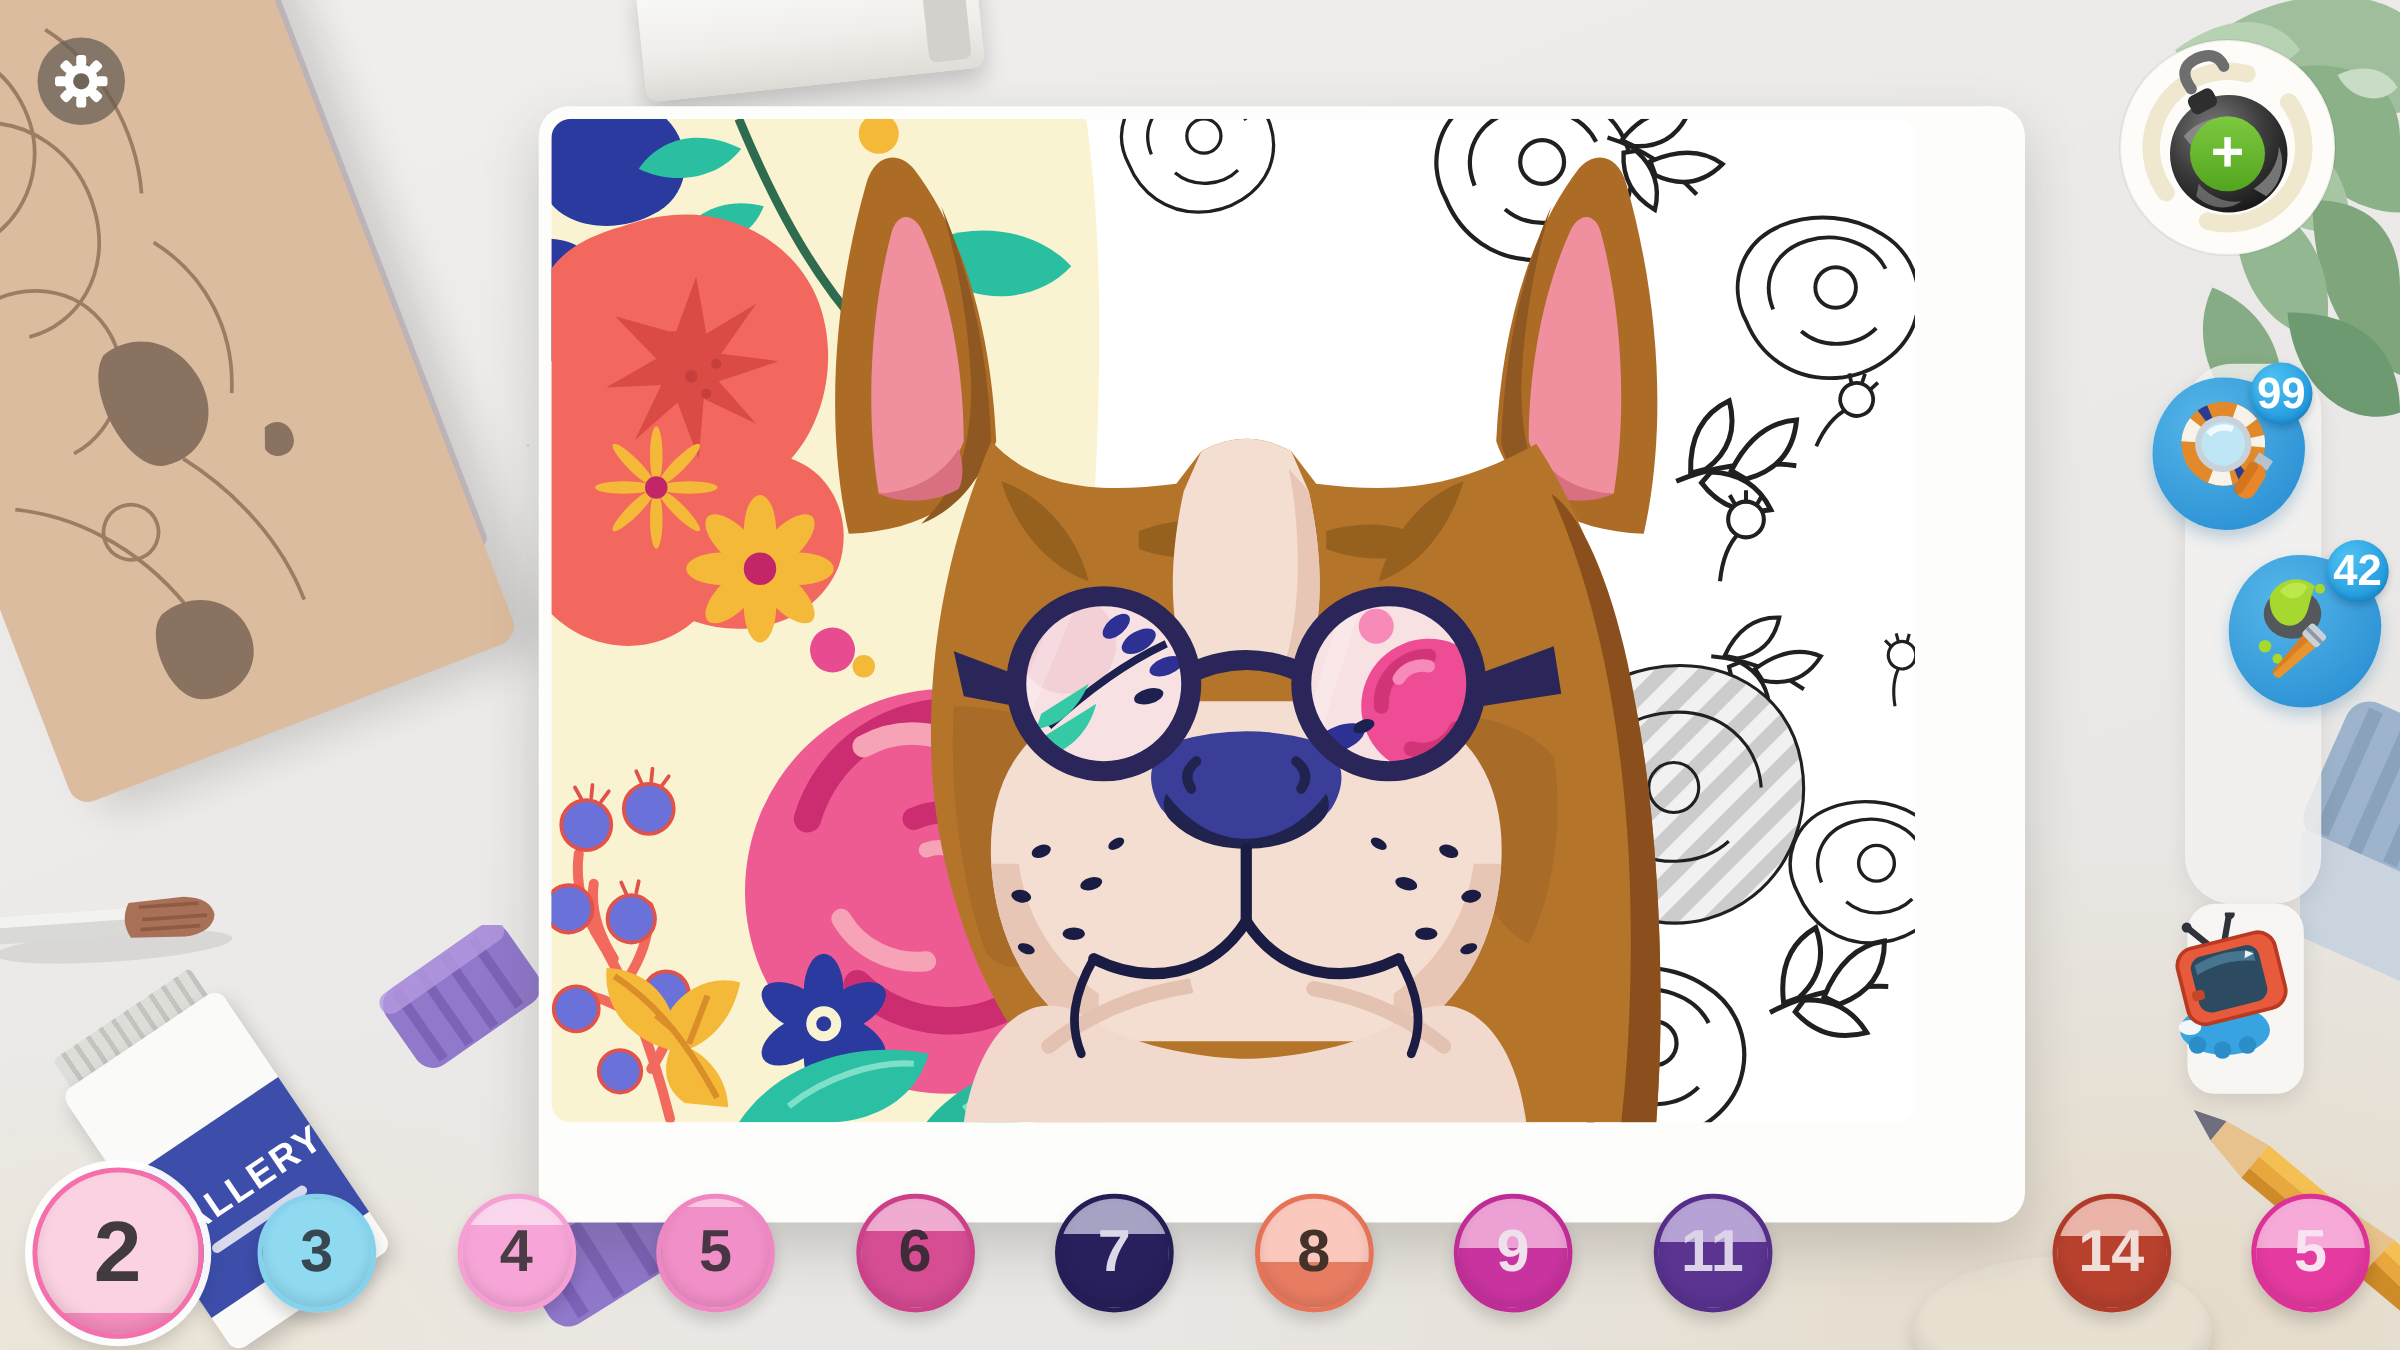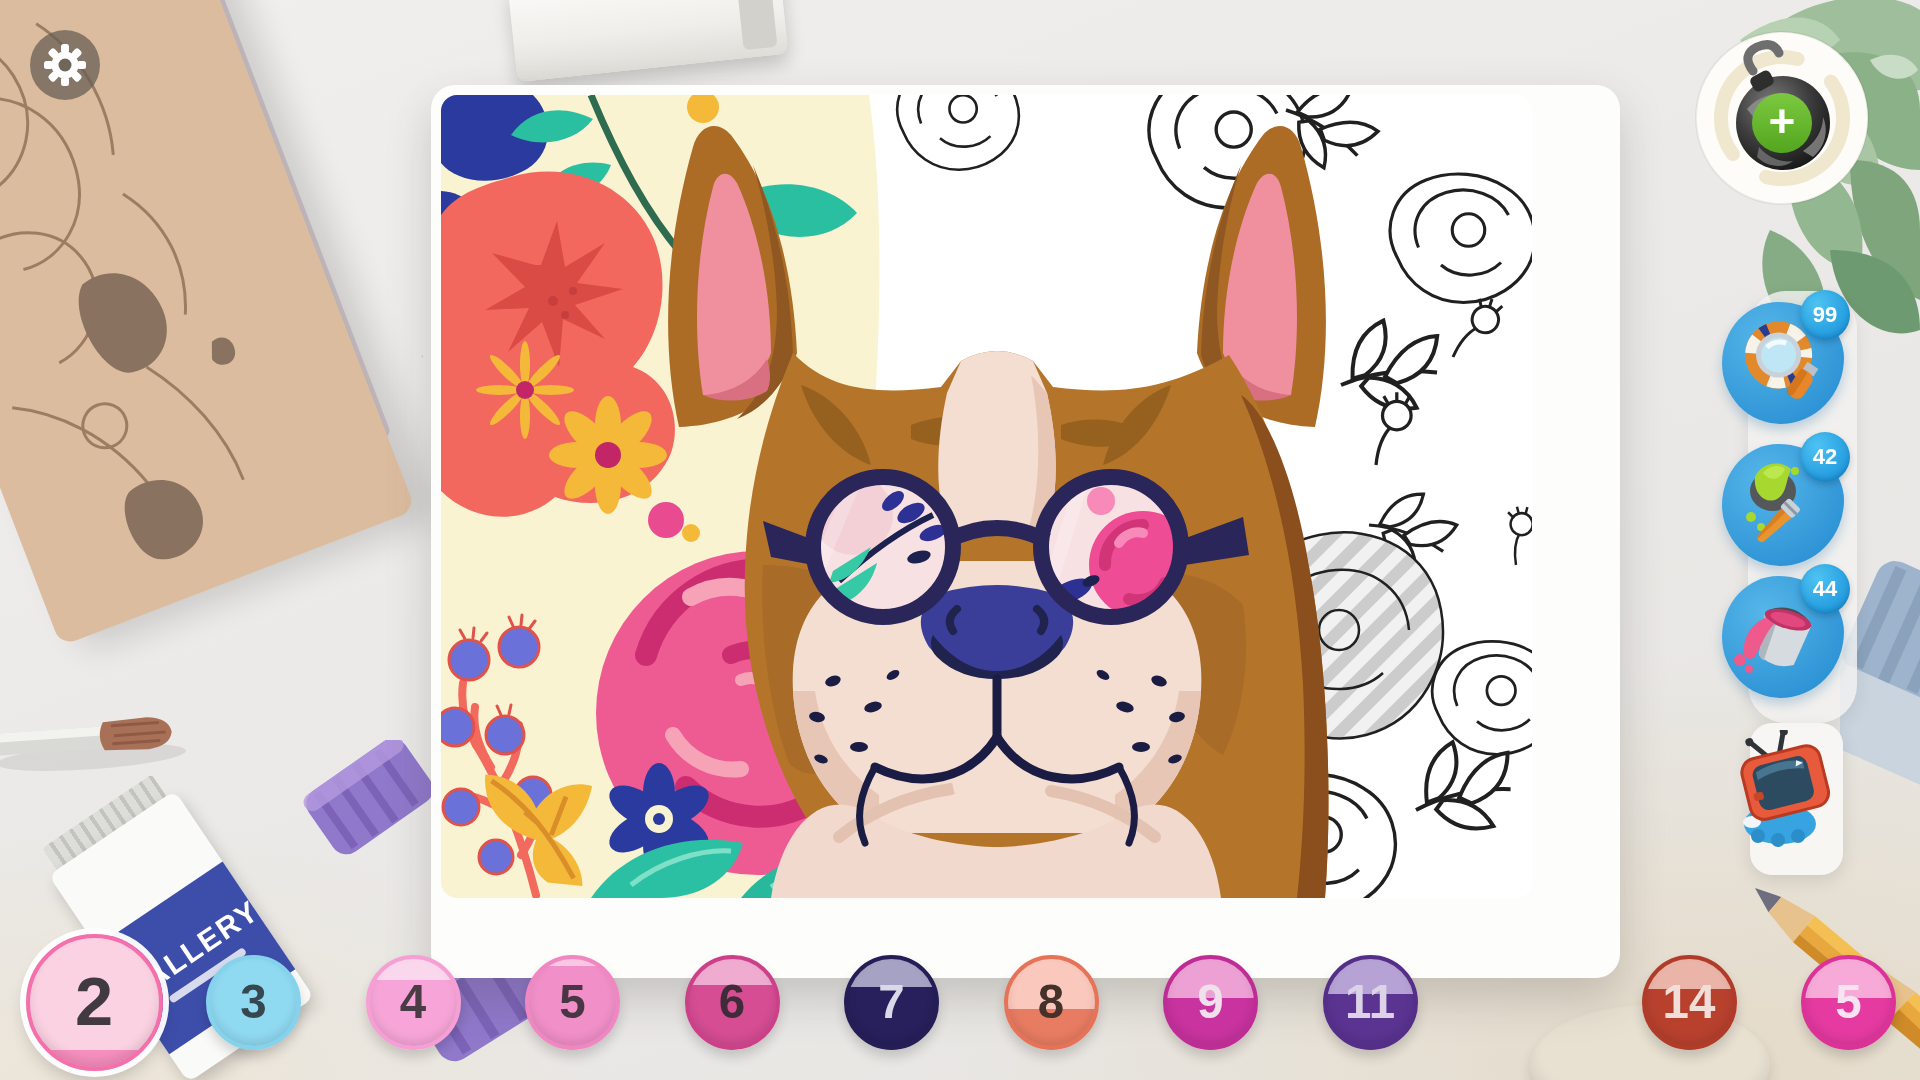--- a/index.html
+++ b/index.html
@@ -30,21 +30,21 @@
   .bomb-btn{position:absolute;left:1695px;top:31px;width:174px;height:174px;cursor:pointer;}
   
   .rail{position:absolute;left:1748px;top:291px;width:109px;height:432px;border-radius:38px;background:rgba(243,242,240,.82);box-shadow:0 6px 18px rgba(0,0,0,.08);}
   .tv-panel{position:absolute;left:1750px;top:723px;width:93px;height:152px;border-radius:22px;background:rgba(248,247,245,.92);box-shadow:0 6px 18px rgba(0,0,0,.10);}
   .booster{position:absolute;width:122px;height:122px;cursor:pointer;}
   .blob{position:absolute;inset:0;border-radius:46% 54% 52% 48% / 50% 46% 54% 50%;
     background:radial-gradient(circle at 35% 30%, #55B6E8 0%, #2F94D6 75%);box-shadow:0 6px 12px rgba(40,110,160,.28);}
   .booster svg{position:absolute;left:11px;top:11px;}
   .badge{position:absolute;right:-6px;top:-12px;width:50px;height:50px;border-radius:50%;
     background:radial-gradient(circle at 35% 28%, #4EC2F2 0%, #1E97DC 80%);
-    color:#fff;font-weight:bold;font-size:22px;display:flex;align-items:center;justify-content:center;
+    color:#fff;font-weight:bold;font-size:35px;display:flex;align-items:center;justify-content:center;
     box-shadow:inset 0 -3px 5px rgba(0,60,110,.25), 0 3px 6px rgba(0,0,0,.18);}
   .tv-btn{position:absolute;left:1722px;top:730px;width:128px;height:128px;cursor:pointer;}
   
   .palette{position:absolute;left:0;top:0;width:100%;height:100%;pointer-events:none;}
   .swatch{--d:95px;position:absolute;width:var(--d);height:var(--d);border-radius:50%;
     left:calc(var(--cx) - var(--d)/2);top:calc(var(--cy) - var(--d)/2);
     background:linear-gradient(to bottom, var(--light) var(--split), var(--main) var(--split));
     border:4px solid var(--border);box-sizing:border-box;
     display:flex;align-items:center;justify-content:center;cursor:pointer;pointer-events:auto;
     box-shadow:inset 0 -5px 9px rgba(0,0,0,.10), 0 7px 12px rgba(0,0,0,.16);}
@@ -465,55 +465,39 @@
         <g transform="rotate(45 70 66)">
           <rect x="64" y="56" width="13" height="9" fill="#B9C2CB"></rect>
           <rect x="62" y="64" width="17" height="30" rx="8" fill="#E8872A"></rect>
           <rect x="62" y="64" width="8" height="30" rx="4" fill="#C96A14" opacity=".6"></rect>
         </g>
       </g>
     </svg>
     <span class="badge">99</span>
   </div>
 
-  <div class="booster" style="left:1722px;top:444px">
+  <div class="booster" style="left:1783px;top:444px">
     <div class="blob"></div>
     <svg width="100" height="100" viewBox="0 0 100 100">
       <circle cx="18" cy="62" r="5" fill="#A6D830"></circle>
         <circle cx="28" cy="72" r="4" fill="#A6D830"></circle>
         <circle cx="62" cy="16" r="4" fill="#A6D830"></circle>
       <ellipse cx="40" cy="36" rx="23" ry="20" fill="#55585A"></ellipse>
       <path d="M22,22 C28,8 46,4 58,14 C52,28 54,38 44,44 C32,50 20,38 22,22 Z" fill="#A6D830"></path>
       <path d="M30,18 C36,10 46,9 52,14 C48,24 38,28 30,18 Z" fill="#BCE84E"></path>
       <g transform="rotate(45 56 54)">
         <rect x="48" y="46" width="17" height="13" rx="3" fill="#C9D2DA"></rect>
         <rect x="48" y="51" width="17" height="3" fill="#8F98A1"></rect>
         <path d="M50,59 L64,59 L61,96 Q57,100 53,96 Z" fill="#E8942F"></path>
         <path d="M50,59 L56,59 L55,96 Q53,98 53,96 Z" fill="#C96A14" opacity=".5"></path>
       </g>
     </svg>
     <span class="badge">42</span>
   </div>
 
-  <div class="booster" style="left:1722px;top:576px">
-    <div class="blob"></div>
-    <svg width="100" height="100" viewBox="0 0 100 100">
-      <g transform="rotate(16 50 50)">
-        <path d="M30,30 Q50,16 70,30" stroke="#4A4F54" stroke-width="5" fill="none"></path>
-        <path d="M26,32 L74,32 L68,74 Q50,84 32,74 Z" fill="#D6DBE0"></path>
-        <path d="M26,32 L40,32 L38,78 Q34,77 32,74 Z" fill="#AEB6BE"></path>
-        <ellipse cx="50" cy="32" rx="24" ry="9" fill="#C13367"></ellipse>
-        <ellipse cx="50" cy="32" rx="18" ry="6" fill="#E0487E"></ellipse>
-        <path d="M28,36 C16,46 12,60 16,76 Q21,84 28,78 C32,64 32,50 38,40 Z" fill="#EE5A8C"></path>
-        <circle cx="15" cy="84" r="6" fill="#EE5A8C"></circle>
-        <circle cx="26" cy="90" r="4" fill="#EE5A8C"></circle>
-      </g>
-    </svg>
-    <span class="badge">44</span>
-  </div>
 
   <div class="tv-panel"></div>
   <div class="tv-btn">
     <svg width="128" height="128" viewBox="0 0 128 128">
       <ellipse cx="58" cy="94" rx="36" ry="20" fill="#37A3E0"></ellipse>
       <circle cx="36" cy="106" r="7" fill="#2B8EC9"></circle>
         <circle cx="56" cy="110" r="7" fill="#2B8EC9"></circle>
         <circle cx="76" cy="106" r="7" fill="#2B8EC9"></circle>
       <ellipse cx="30" cy="92" rx="9" ry="6" fill="#F2F6F9"></ellipse>
       <g transform="rotate(-14 62 56)">

